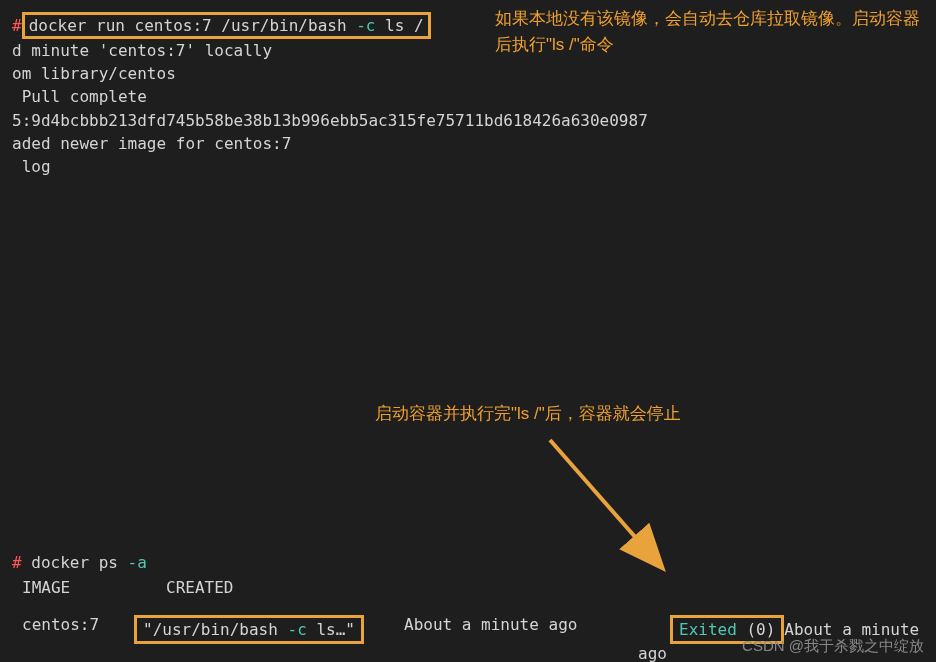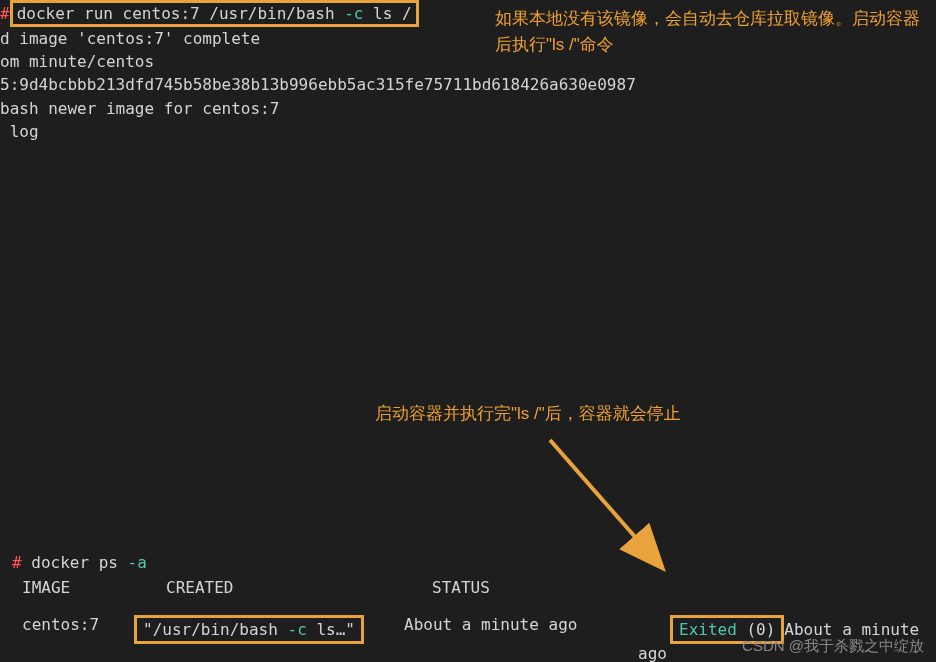--- a/index.html
+++ b/index.html
@@ -11,21 +11,21 @@
       background: #1e1e1e;
       color: #d4d4d4;
       font-family: 'Consolas', 'Monaco', monospace;
       font-size: 16px;
       width: 936px;
       height: 662px;
       position: relative;
       overflow: hidden;
     }
     .terminal {
-      padding: 0;
+      padding: 12px;
       position: relative;
       height: 100%;
     }
     .prompt {
       color: #ff5555;
       display: inline;
     }
     .cmd-white {
       color: #d4d4d4;
     }
@@ -106,24 +106,25 @@
   </style>
 </head>
 <body>
 
 <div class="terminal">
 
   <div class="top-cmd-line">
     <span class="prompt">#</span><span class="highlight-box"><span class="cmd-white"> docker run centos:7 /usr/bin/bash </span><span class="cmd-cyan">-c</span><span class="cmd-white"> ls / </span></span>
   </div>
 
-  <div class="line">d image 'centos:7' complete</div>
-  <div class="line">om minute/centos</div>
+  <div class="line">d minute 'centos:7' locally</div>
+  <div class="line">om library/centos</div>
+  <div class="line"> Pull complete</div>
   <div class="line">5:9d4bcbbb213dfd745b58be38b13b996ebb5ac315fe75711bd618426a630e0987</div>
-  <div class="line">bash newer image for centos:7</div>
+  <div class="line">aded newer image for centos:7</div>
   <div class="line"> log</div>
 
   <div class="annotation annotation1">如果本地没有该镜像，会自动去仓库拉取镜像。启动容器后执行"ls /"命令</div>
 
   <div class="annotation annotation2">启动容器并执行完"ls /"后，容器就会停止</div>
 
   <svg class="arrow-svg" viewBox="0 0 150 140">
     <defs>
       <marker id="arrowhead" markerWidth="12" markerHeight="12" refX="9" refY="5" orient="auto">
         <polygon points="0 0, 12 5, 0 10" fill="#e8a33d"></polygon>
@@ -133,21 +134,20 @@
   </svg>
 
   <div class="bottom-section">
     <div>
       <span class="prompt">#</span><span class="cmd-white"> docker ps </span><span class="cmd-cyan">-a</span>
     </div>
 
     <div class="ps-header">
       <div class="col-image"> IMAGE</div>
       <div class="col-created">CREATED</div>
-      <div class="col-status">STATUS</div>
     </div>
 
     <div class="ps-row">
       <div class="col-image"> centos:7</div>
       <div class="col-command">
         <span class="highlight-box" style="padding: 2px 6px;"><span>"/usr/bin/bash </span><span class="cmd-cyan">-c</span><span> ls…"</span></span>
       </div>
       <div class="col-created">About a minute ago</div>
       <div class="col-status">
         <span class="highlight-box" style="padding: 2px 6px; margin-left: 32px;"><span class="exited-green">Exited</span><span> (0) </span></span><span>About a minute ago</span>

